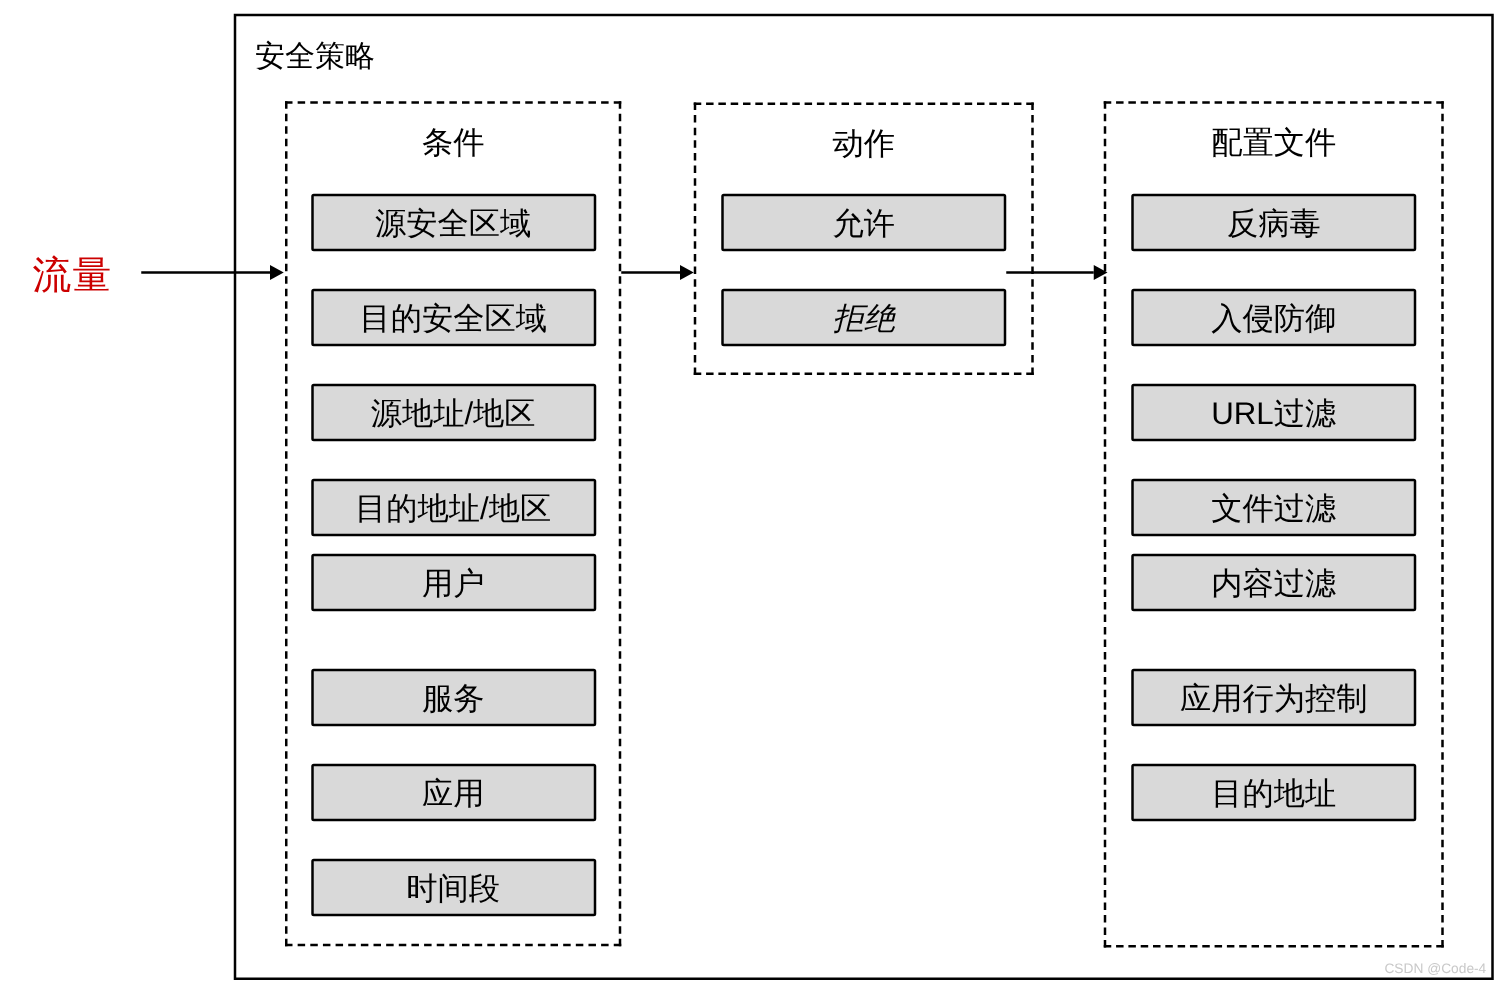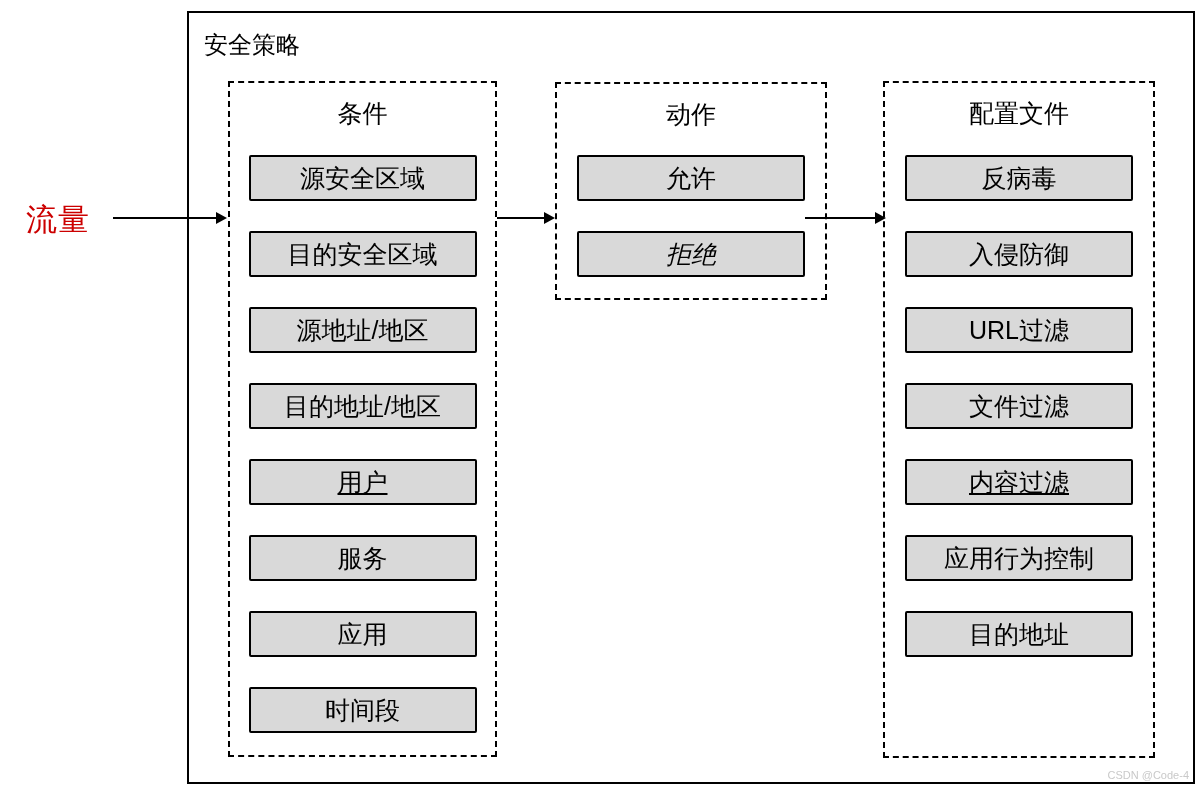--- a/index.html
+++ b/index.html
@@ -71,21 +71,21 @@
     border-radius: 2px;
     display: flex;
     align-items: center;
     justify-content: center;
     font-size: 25px;
     color: #000000;
     white-space: nowrap;
   }
   
   .r1 { top: 72px; }  .r2 { top: 148px; } .r3 { top: 224px; } .r4 { top: 300px; }
-  .r5 { top: 376px; text-decoration: underline; } .r6 { top: 452px; } .r7 { top: 528px; } .r8 { top: 604px; }
+  .r5 { top: 360px; } .r6 { top: 452px; } .r7 { top: 528px; } .r8 { top: 604px; }
   .column-actions .r1 { top: 71px; }
   .column-actions .r2 { top: 147px; font-style: italic; }
 
   
   .arrow {
     position: absolute;
     height: 2px;
     background: #000000;
     z-index: 5;
   }

